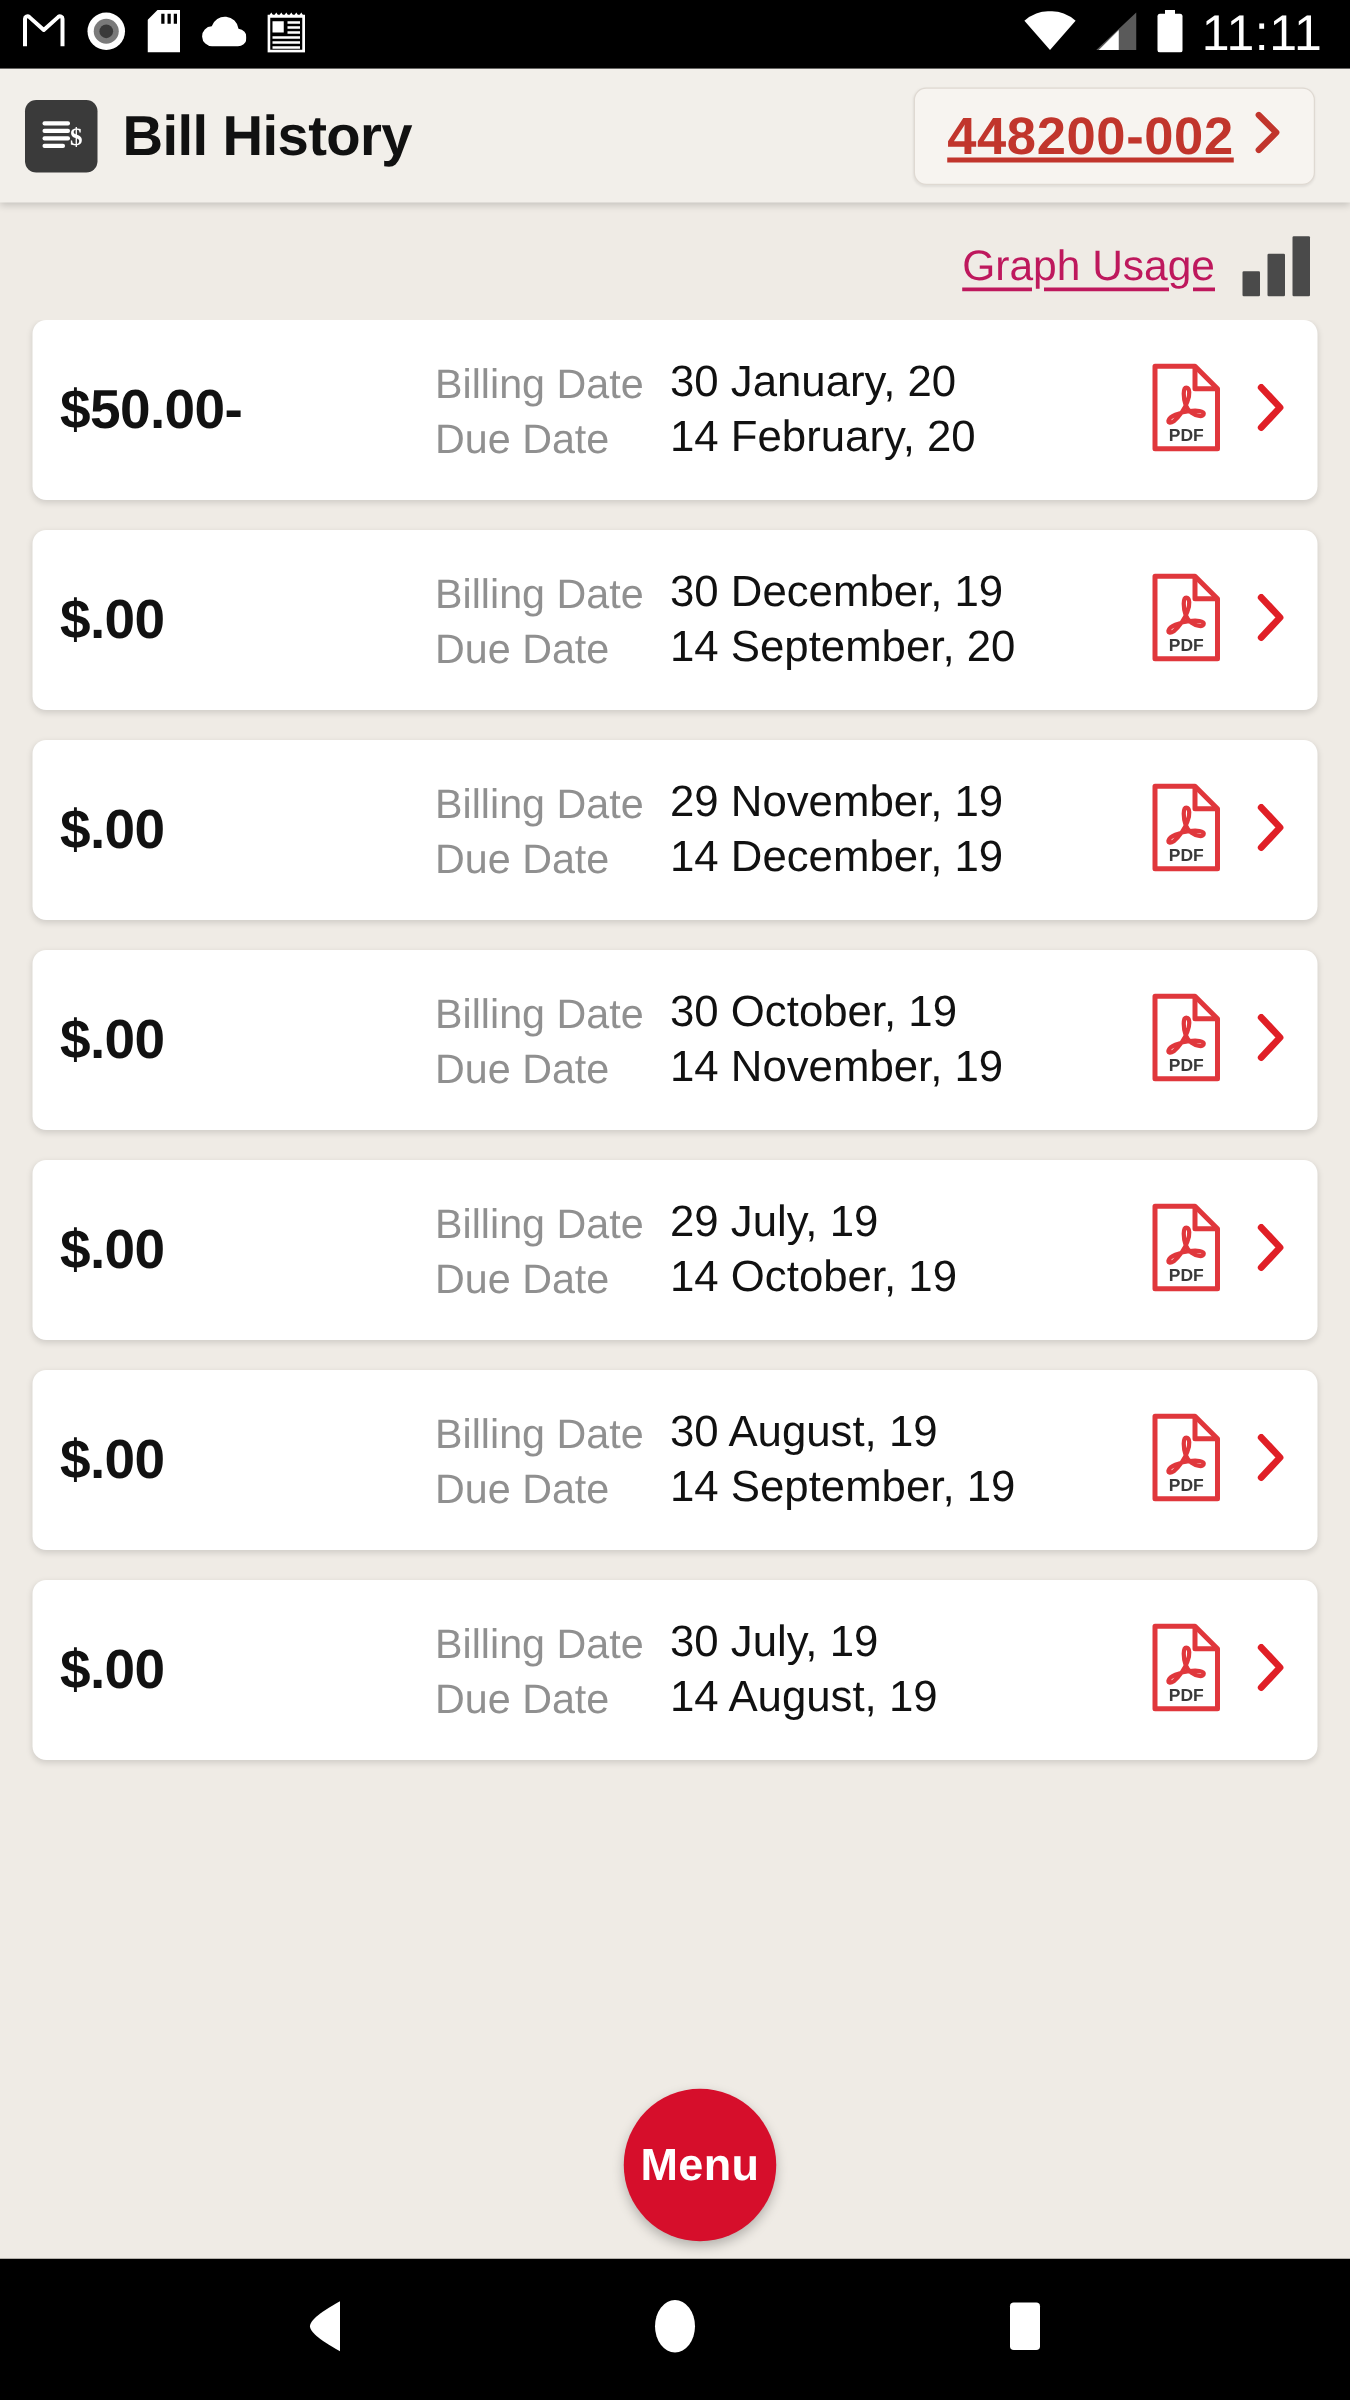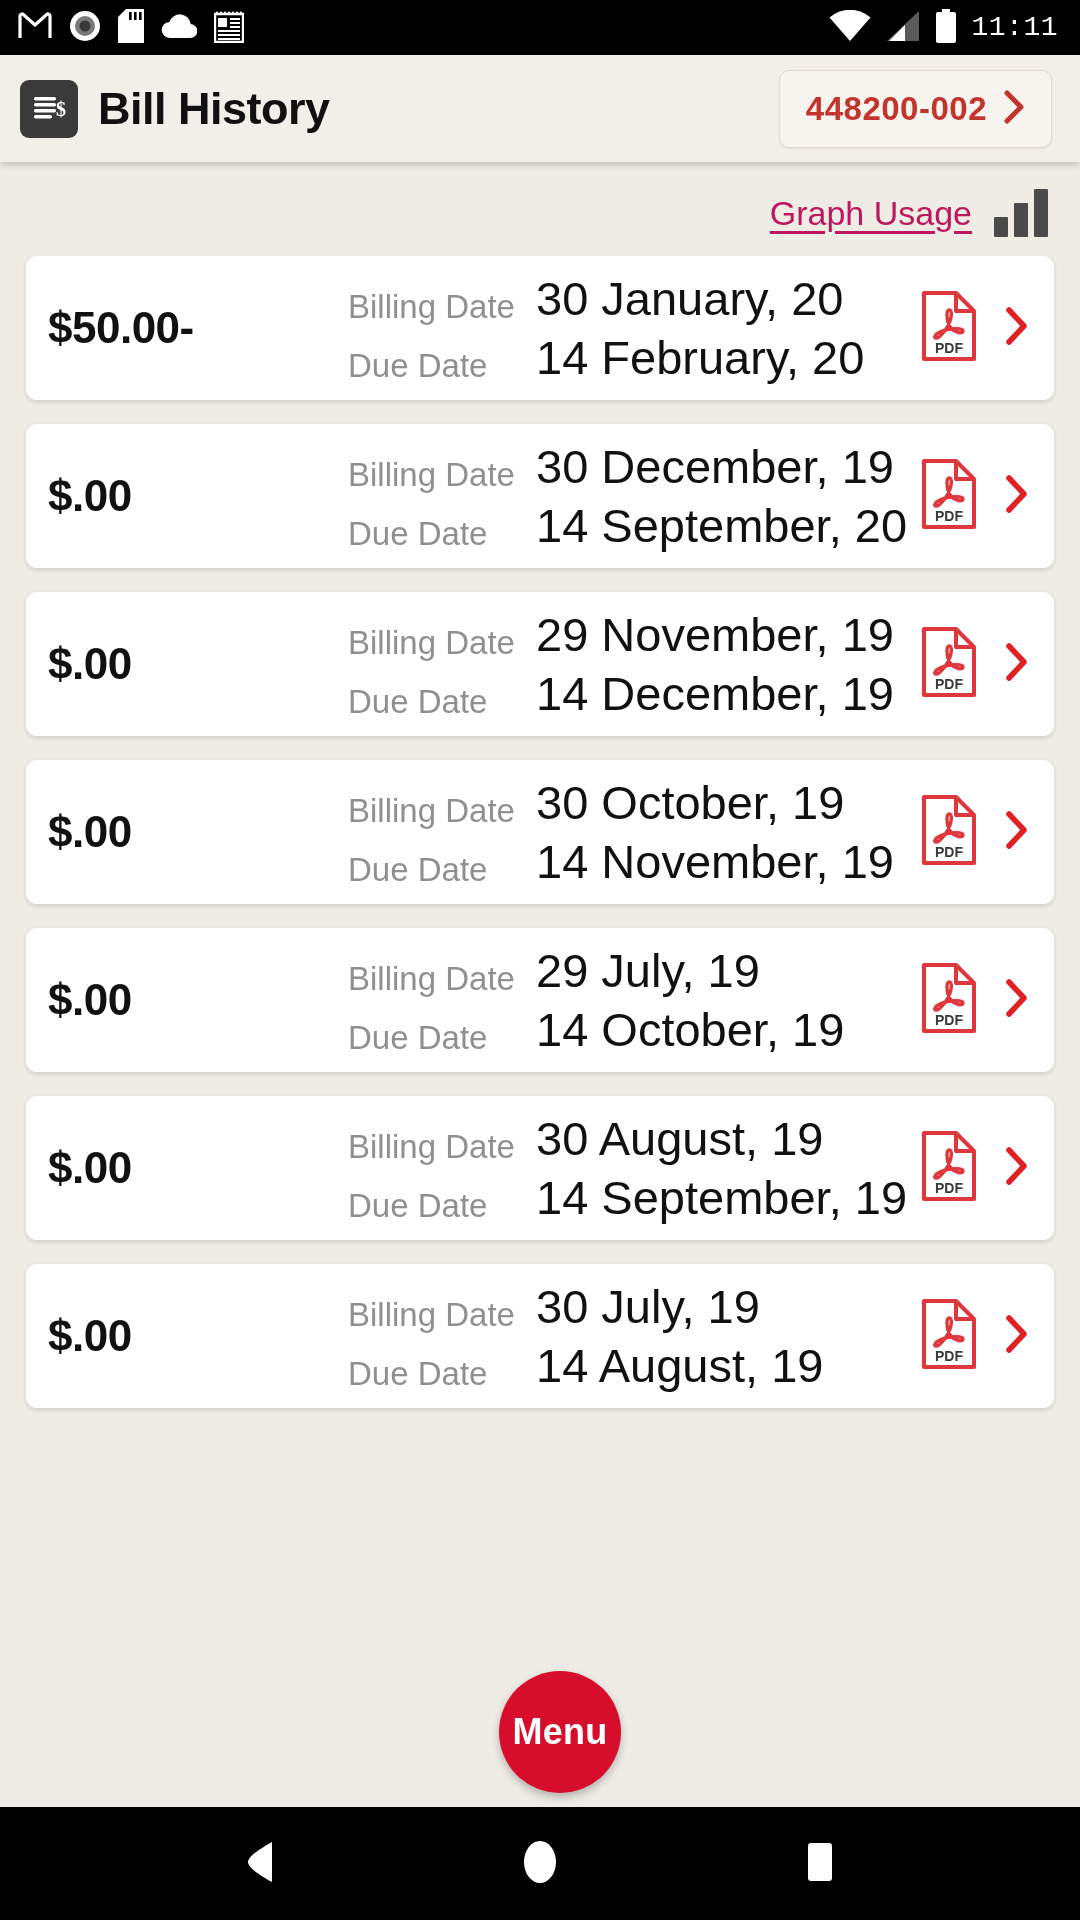--- a/index.html
+++ b/index.html
@@ -22,22 +22,22 @@
   .statusbar {
     height:55px; flex:0 0 55px;
     background:#000;
     display:flex; align-items:center;
     padding:0 22px 0 18px;
   }
   .status-left { display:flex; align-items:center; gap:17px; }
   .status-right { margin-left:auto; display:flex; align-items:center; gap:14px; }
   .sb-ico { display:block; }
   .status-time {
-    color:#fff; font-size:28px; letter-spacing:0.5px;
-    font-family:Liberation Mono, monospace;
+    color:#fff; font-size:40px; letter-spacing:0.5px;
+    font-family:Liberation Sans, sans-serif;
   }
 
   
   .appbar {
     flex:0 0 107px; height:107px;
     background:#F2EFEA;
     display:flex; align-items:center;
     padding:0 28px 0 20px;
     box-shadow:0 3px 6px rgba(0,0,0,0.18);
     position:relative; z-index:5;
@@ -57,22 +57,22 @@
     margin-left:auto;
     background:#F7F4F0;
     border:1px solid #DFD9D2;
     border-radius:10px;
     height:78px;
     padding:0 26px;
     display:flex; align-items:center; gap:16px;
     box-shadow:0 1px 2px rgba(0,0,0,0.07);
   }
   .acct-num {
-    color:#C1352C; font-size:33px; font-weight:bold;
-    letter-spacing:0.5px; white-space:nowrap;
+    color:#C1352C; font-size:42px; font-weight:bold;
+    letter-spacing:0.5px; white-space:nowrap;text-decoration:underline;
   }
   .acct-chev { color:#C1352C; display:block; }
 
   
   .graph-row {
     flex:0 0 94px;
     display:flex; align-items:center; justify-content:flex-end;
     padding:8px 32px 0 0; gap:22px;
   }
   .graph-link {
@@ -113,21 +113,21 @@
     display:flex; flex-direction:column; gap:4px;
     padding-right:10px;
   }
   .date-line { display:flex; align-items:flex-end; }
   .date-label {
     flex:0 0 188px;
     font-size:33px; color:#909090;
     white-space:nowrap;
   }
   .date-value {
-    font-size:47px; color:#111;
+    font-size:35px; color:#111;
     white-space:nowrap;
   }
   .card-right { display:flex; align-items:center; gap:26px; flex:0 0 auto; }
   .pdf-ico { display:block; }
   .row-chev { color:#E01F26; display:block; }
 
   
   .fab-wrap {
     flex:0 0 150px;
     display:flex; align-items:center; justify-content:center;

